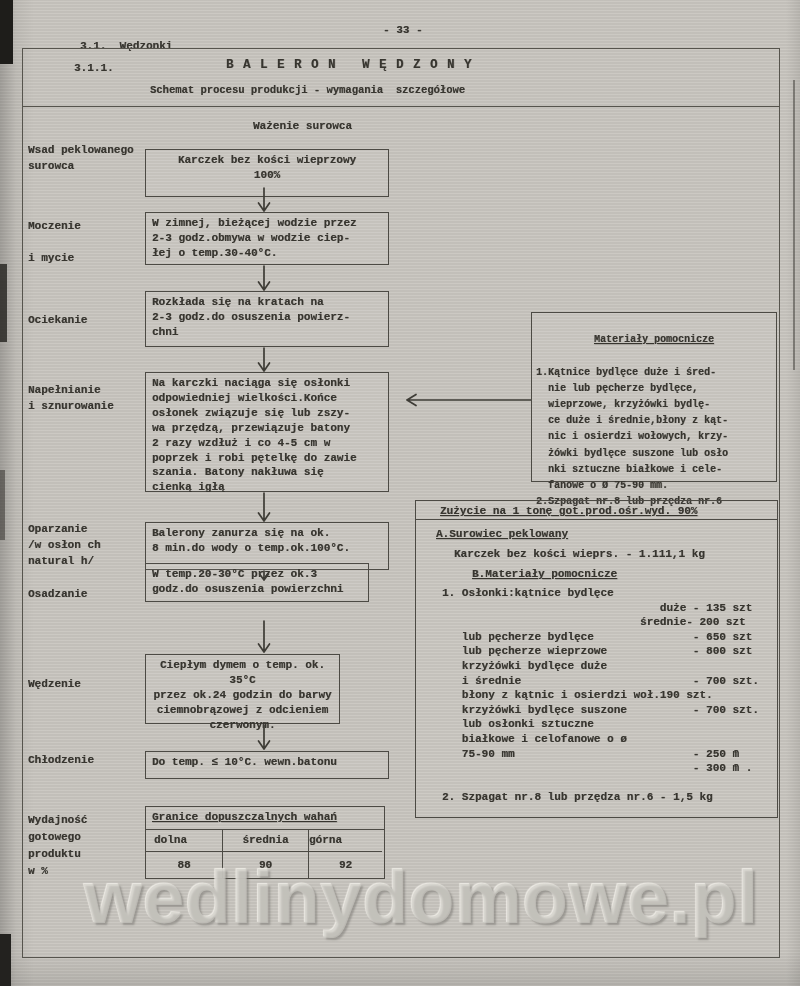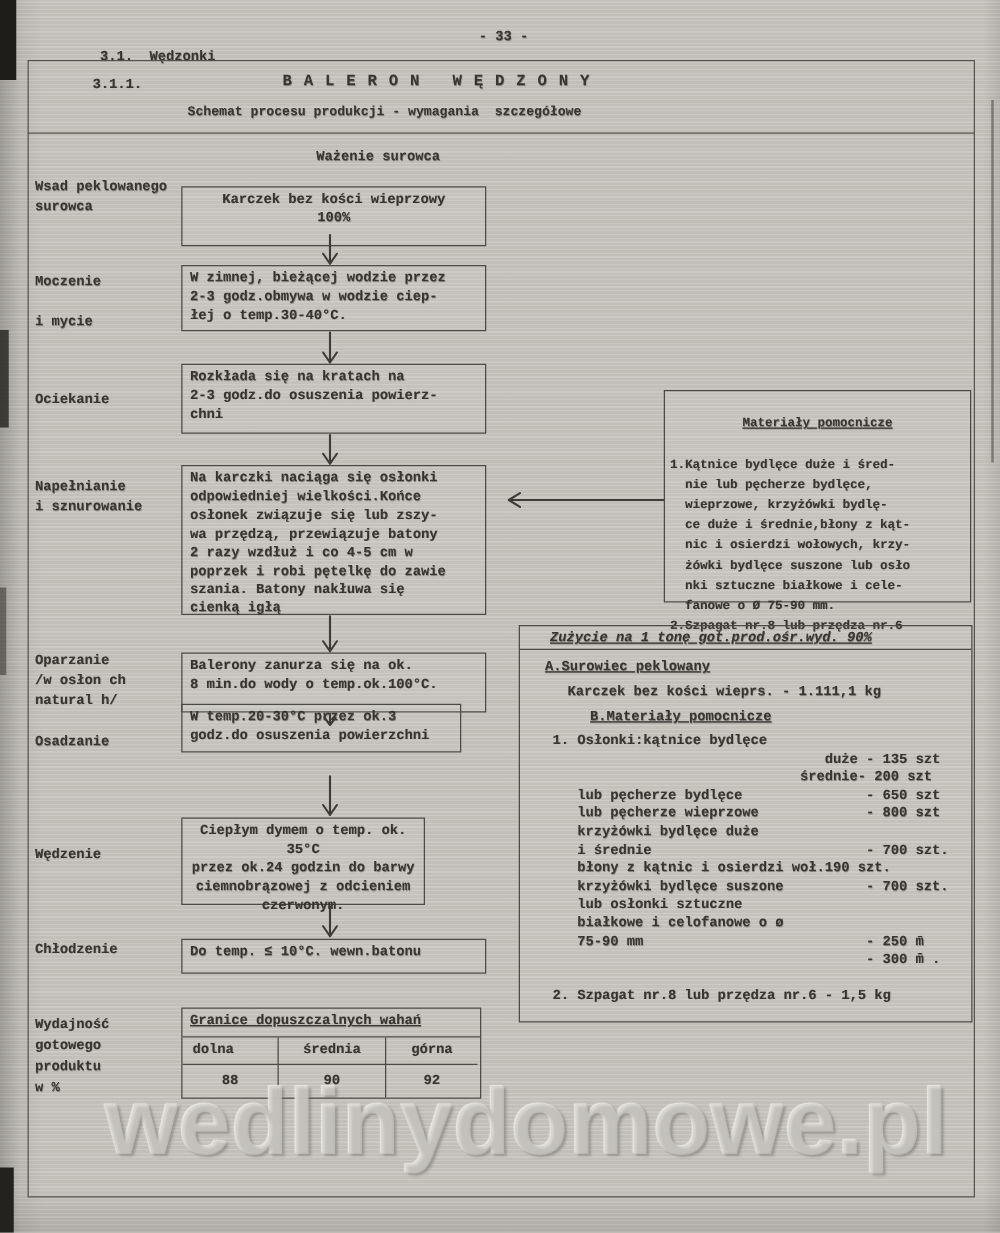--- a/index.html
+++ b/index.html
@@ -132,21 +132,21 @@
   wieprzowe, krzyżówki bydlę-
   ce duże i średnie,błony z kąt-
   nic i osierdzi wołowych, krzy-
   żówki bydlęce suszone lub osło
   nki sztuczne białkowe i cele-
   fanowe o Ø 75-90 mm.
 2.Szpagat nr.8 lub przędza nr.6</div>
 </div>
 
 <div class="abs" style="left:415px;top:500px;width:363px;height:318px;box-sizing:border-box;border:1.9px solid #4c4a44;background:rgba(255,255,255,0.04);font-size:11px;">
-  <div class="underline" style="padding:4px 4px 2px 24px;border-bottom:1.6px solid #4c4a44;white-space:pre;font-style:italic;">Zużycie na 1 tonę got.prod.ośr.wyd. 90%</div>
+  <div class="underline" style="padding:4px 4px 2px 24px;border-bottom:1.6px solid #4c4a44;white-space:pre;">Zużycie na 1 tonę got.prod.ośr.wyd. 90%</div>
   <div class="underline" style="margin:8px 0 0 20px;">A.Surowiec peklowany</div>
   <div class="pre" style="margin:8px 0 0 38px;">Karczek bez kości wieprs. - 1.111,1 kg</div>
   <div class="underline" style="margin:8px 0 0 20px;padding-left:36px;">B.Materiały pomocnicze</div>
   <div class="pre" style="margin:6px 0 0 26px;line-height:14.6px;">1. Osłonki:kątnice bydlęce
                                  duże - 135 szt
                               średnie- 200 szt
    lub pęcherze bydlęce               - 650 szt
    lub pęcherze wieprzowe             - 800 szt
    krzyżówki bydlęce duże
    i średnie                          - 700 szt.
@@ -158,21 +158,21 @@
                                       - 300 m̄ .
 
 2. Szpagat nr.8 lub przędza nr.6 - 1,5 kg</div>
 </div>
 
 <div class="abs ytable" style="left:145px;top:806px;width:240px;">
   <div class="ytitle underline">Granice dopuszczalnych wahań</div>
   <div class="yrow">
     <div class="ycell yhead" style="width:76px;padding-left:8px;">dolna</div>
     <div class="ycell yhead vline" style="width:86px;text-align:center;">średnia</div>
-    <div class="ycell yhead vline" style="width:74px;text-align:center;">górna</div>
+    <div class="ycell yhead vline" style="width:74px;text-align:left;">górna</div>
   </div>
   <div class="yrow">
     <div class="ycell yval" style="width:76px;">88</div>
     <div class="ycell yval vline" style="width:86px;">90</div>
     <div class="ycell yval vline" style="width:74px;">92</div>
   </div>
 </div>
 
 <div class="watermark">wedlinydomowe.pl</div>
 

